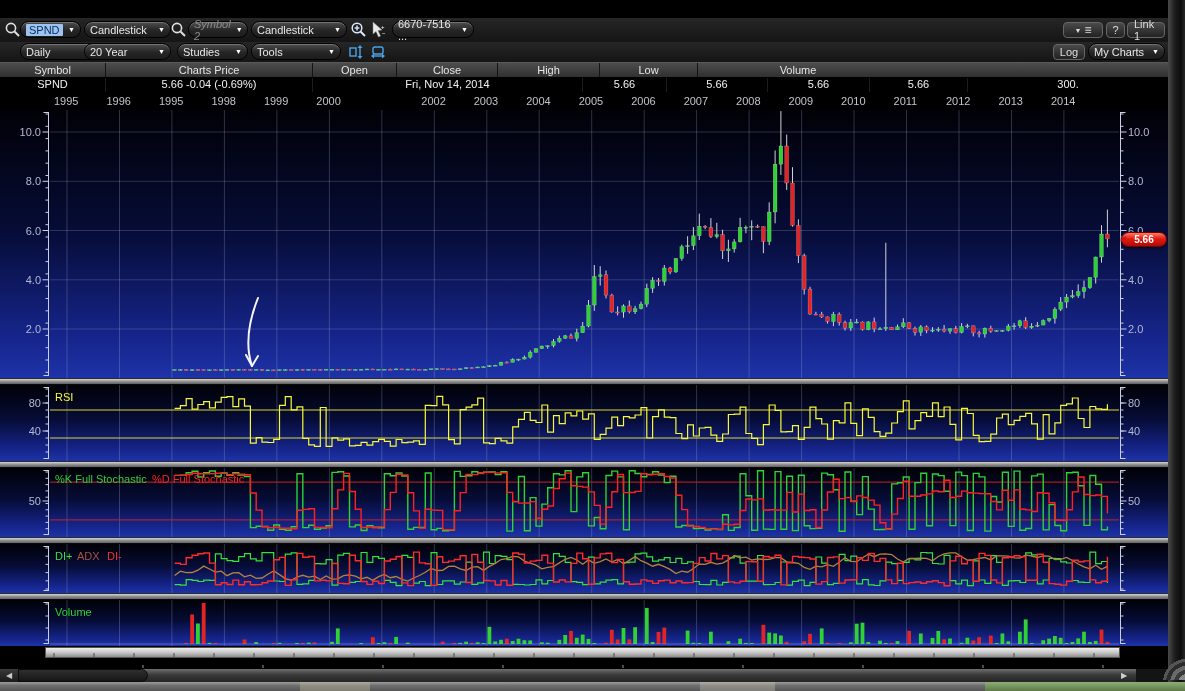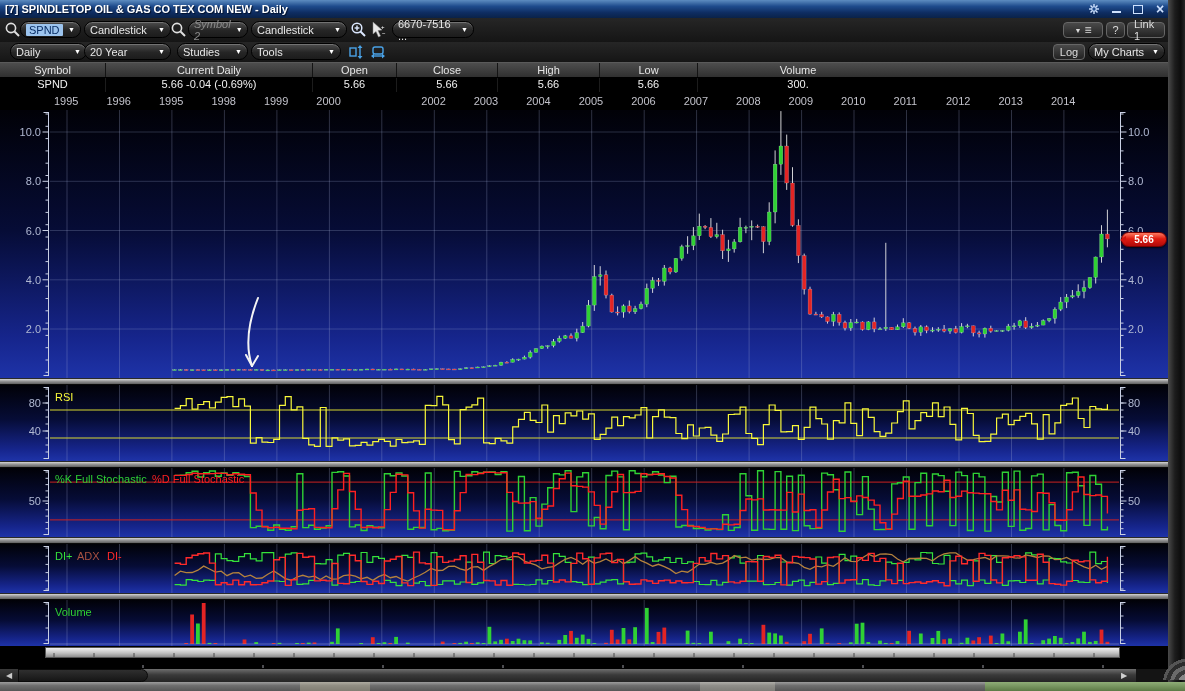--- a/index.html
+++ b/index.html
@@ -78,37 +78,20 @@
   #rightedge{position:absolute;left:1168px;top:0;width:17px;height:691px;z-index:4;
     background:linear-gradient(90deg,#4a4a4a,#1d1d1d 40%,#0d0d0d 75%,#262626);}
   #grip{position:absolute;right:0;top:652px;width:40px;height:28px;z-index:5;
     background:radial-gradient(circle at 105% 110%,#888 0 9px,#3a3a3a 9px 13px,#6a6a6a 13px 17px,#2c2c2c 17px 21px,#555 21px 24px,rgba(20,20,20,0) 24px);}
 </style>
 </head>
 <body>
 
 <div id="win">
 
-  <div id="titlebar">
-    <span class="ttext">[7] SPINDLETOP OIL &amp; GAS CO TEX COM NEW - Daily</span>
-    <span class="tctrl">
-      <svg class="tbtn" viewBox="0 0 12 12" width="12" height="12">
-        <g stroke="#cfe2ff" stroke-width="1.4">
-            <line x1="6" y1="1" x2="6" y2="11"></line>
-            <line x1="1" y1="6" x2="11" y2="6"></line>
-        <line x1="2.5" y1="2.5" x2="9.5" y2="9.5"></line>
-            <line x1="9.5" y1="2.5" x2="2.5" y2="9.5"></line>
-          </g>
-        <circle cx="6" cy="6" r="2.2" fill="#1e4b8c" stroke="#cfe2ff"></circle>
-      </svg>
-      <span class="tbtn"><span class="minbar"></span></span>
-      <span class="tbtn"><span class="maxbox"></span></span>
-      <span class="tbtn" style="font-size:14px;font-weight:bold;">×</span>
-    </span>
-  </div>
 
   <div id="row1" class="toolrow">
     <svg class="icon16" style="left:4px;top:3px" viewBox="0 0 18 18">
       <circle cx="7" cy="7" r="4.6" fill="none" stroke="#e0e0e0" stroke-width="1.6"></circle>
         <line x1="10.5" y1="10.5" x2="15" y2="15" stroke="#e0e0e0" stroke-width="2"></line>
     </svg>
     <div class="combo" style="left:20px;top:3px;width:61px">
       <span class="sel">SPND</span>
       <span class="arr">▼</span>
     </div>
@@ -144,21 +127,21 @@
         <span class="arr">▼</span>
     </div>
     <div class="btn" style="left:1063px;top:4px;width:40px">
       <span style="font-size:7px">▼</span>&nbsp;<span style="font-size:12px;letter-spacing:0">≡</span>
     </div>
     <div class="btn" style="left:1106px;top:4px;width:19px">?</div>
     <div class="btn" style="left:1127px;top:4px;width:38px">Link 1</div>
   </div>
 
   <div id="row2" class="toolrow">
-    <div class="combo" style="left:10px;top:1px;width:77px">
+    <div class="combo" style="left:20px;top:1px;width:77px">
       <span>Daily</span>
         <span class="arr">▼</span>
     </div>
     <div class="combo" style="left:84px;top:1px;width:87px">
       <span>20 Year</span>
         <span class="arr">▼</span>
     </div>
     <div class="combo" style="left:177px;top:1px;width:71px">
       <span>Studies</span>
         <span class="arr">▼</span>
@@ -179,30 +162,31 @@
     </svg>
     <div class="btn" style="left:1053px;top:2px;width:32px">Log</div>
     <div class="combo" style="left:1088px;top:1px;width:77px">
       <span>My Charts</span>
         <span class="arr">▼</span>
     </div>
   </div>
 
   <div id="qheaders">
     <div class="qh" style="width:106px">Symbol</div>
-    <div class="qh" style="width:207px">Current Daily</div>
+    <div class="qh" style="width:207px">Charts Price</div>
     <div class="qh" style="width:84px">Open</div>
     <div class="qh" style="width:101px">Close</div>
     <div class="qh" style="width:102px">High</div>
     <div class="qh" style="width:98px">Low</div>
     <div class="qh" style="width:200px;border-right:none">Volume</div>
   </div>
   <div id="qvalues">
     <div class="qv" style="width:106px">SPND</div>
     <div class="qv red" style="width:207px">5.66  -0.04 (-0.69%)</div>
+    <div class="qv" style="width:270px">Fri, Nov 14, 2014</div>
     <div class="qv" style="width:84px">5.66</div>
     <div class="qv" style="width:101px">5.66</div>
     <div class="qv grn" style="width:102px">5.66</div>
     <div class="qv" style="width:98px">5.66</div>
     <div class="qv" style="width:200px;border-right:none">300.</div>
   </div>
 
   <div id="yearrow">
       <span style="left: 54px;">1995</span>
       <span style="left: 106.47px;">1996</span>

